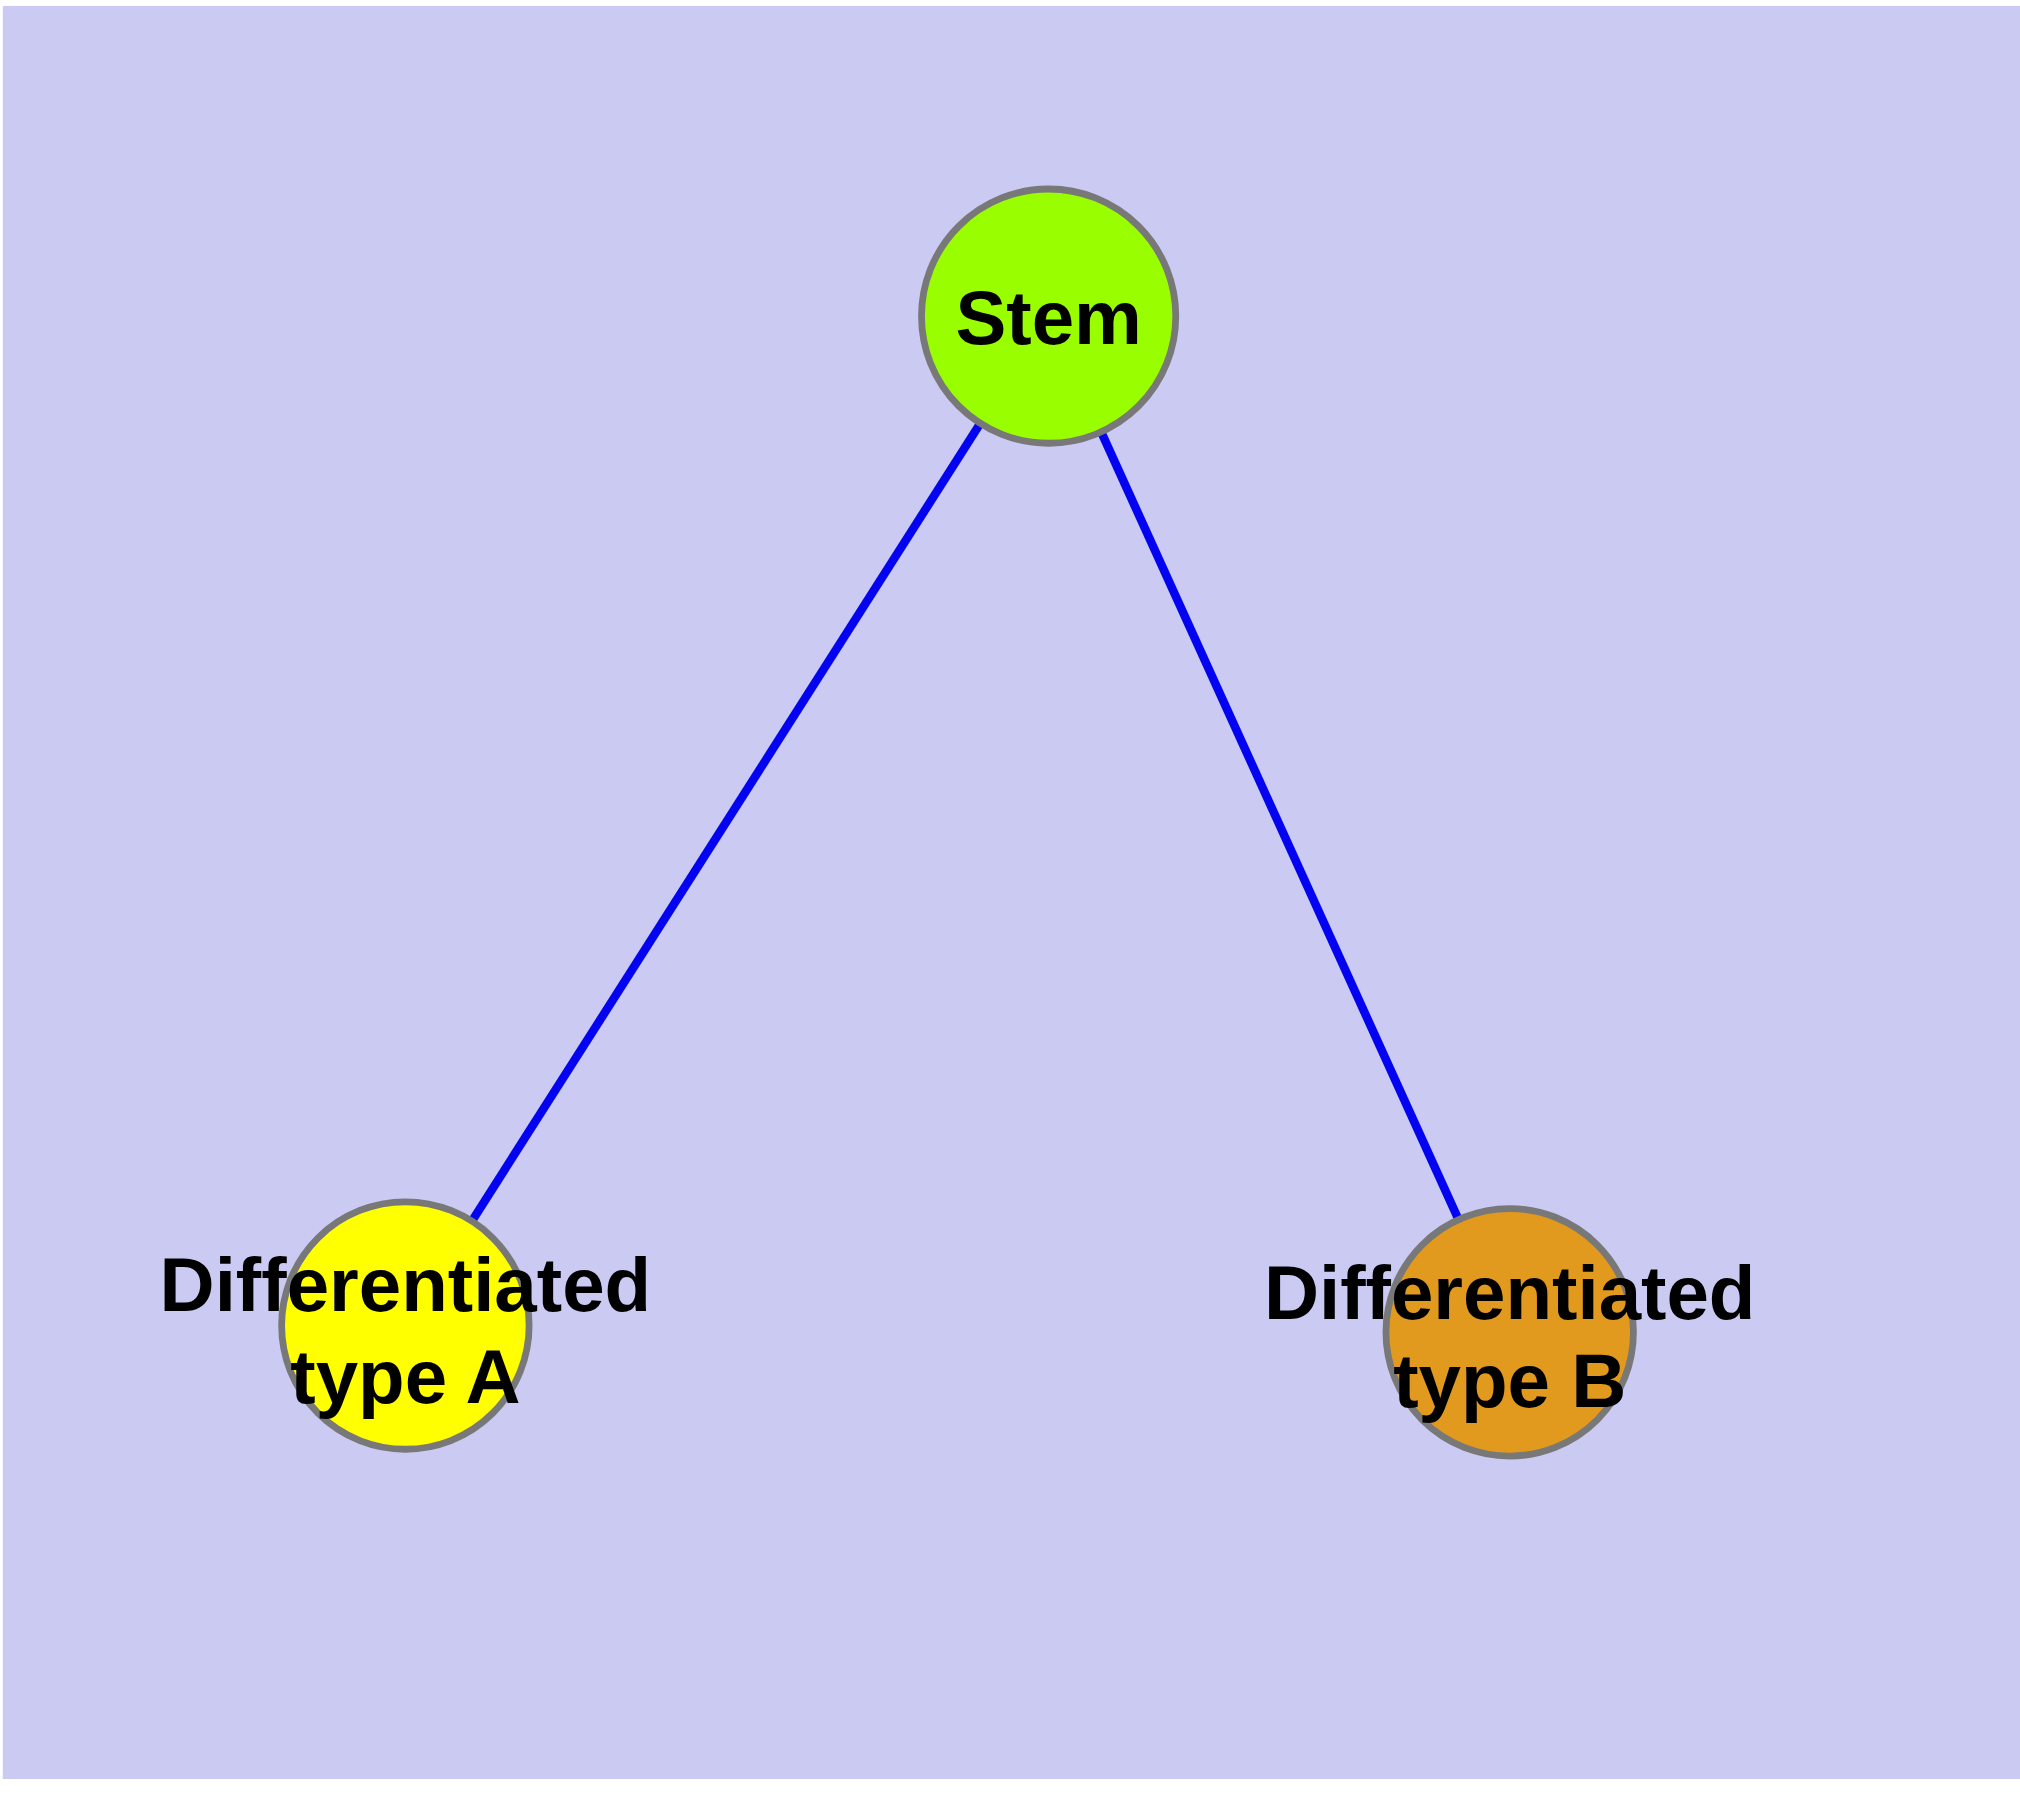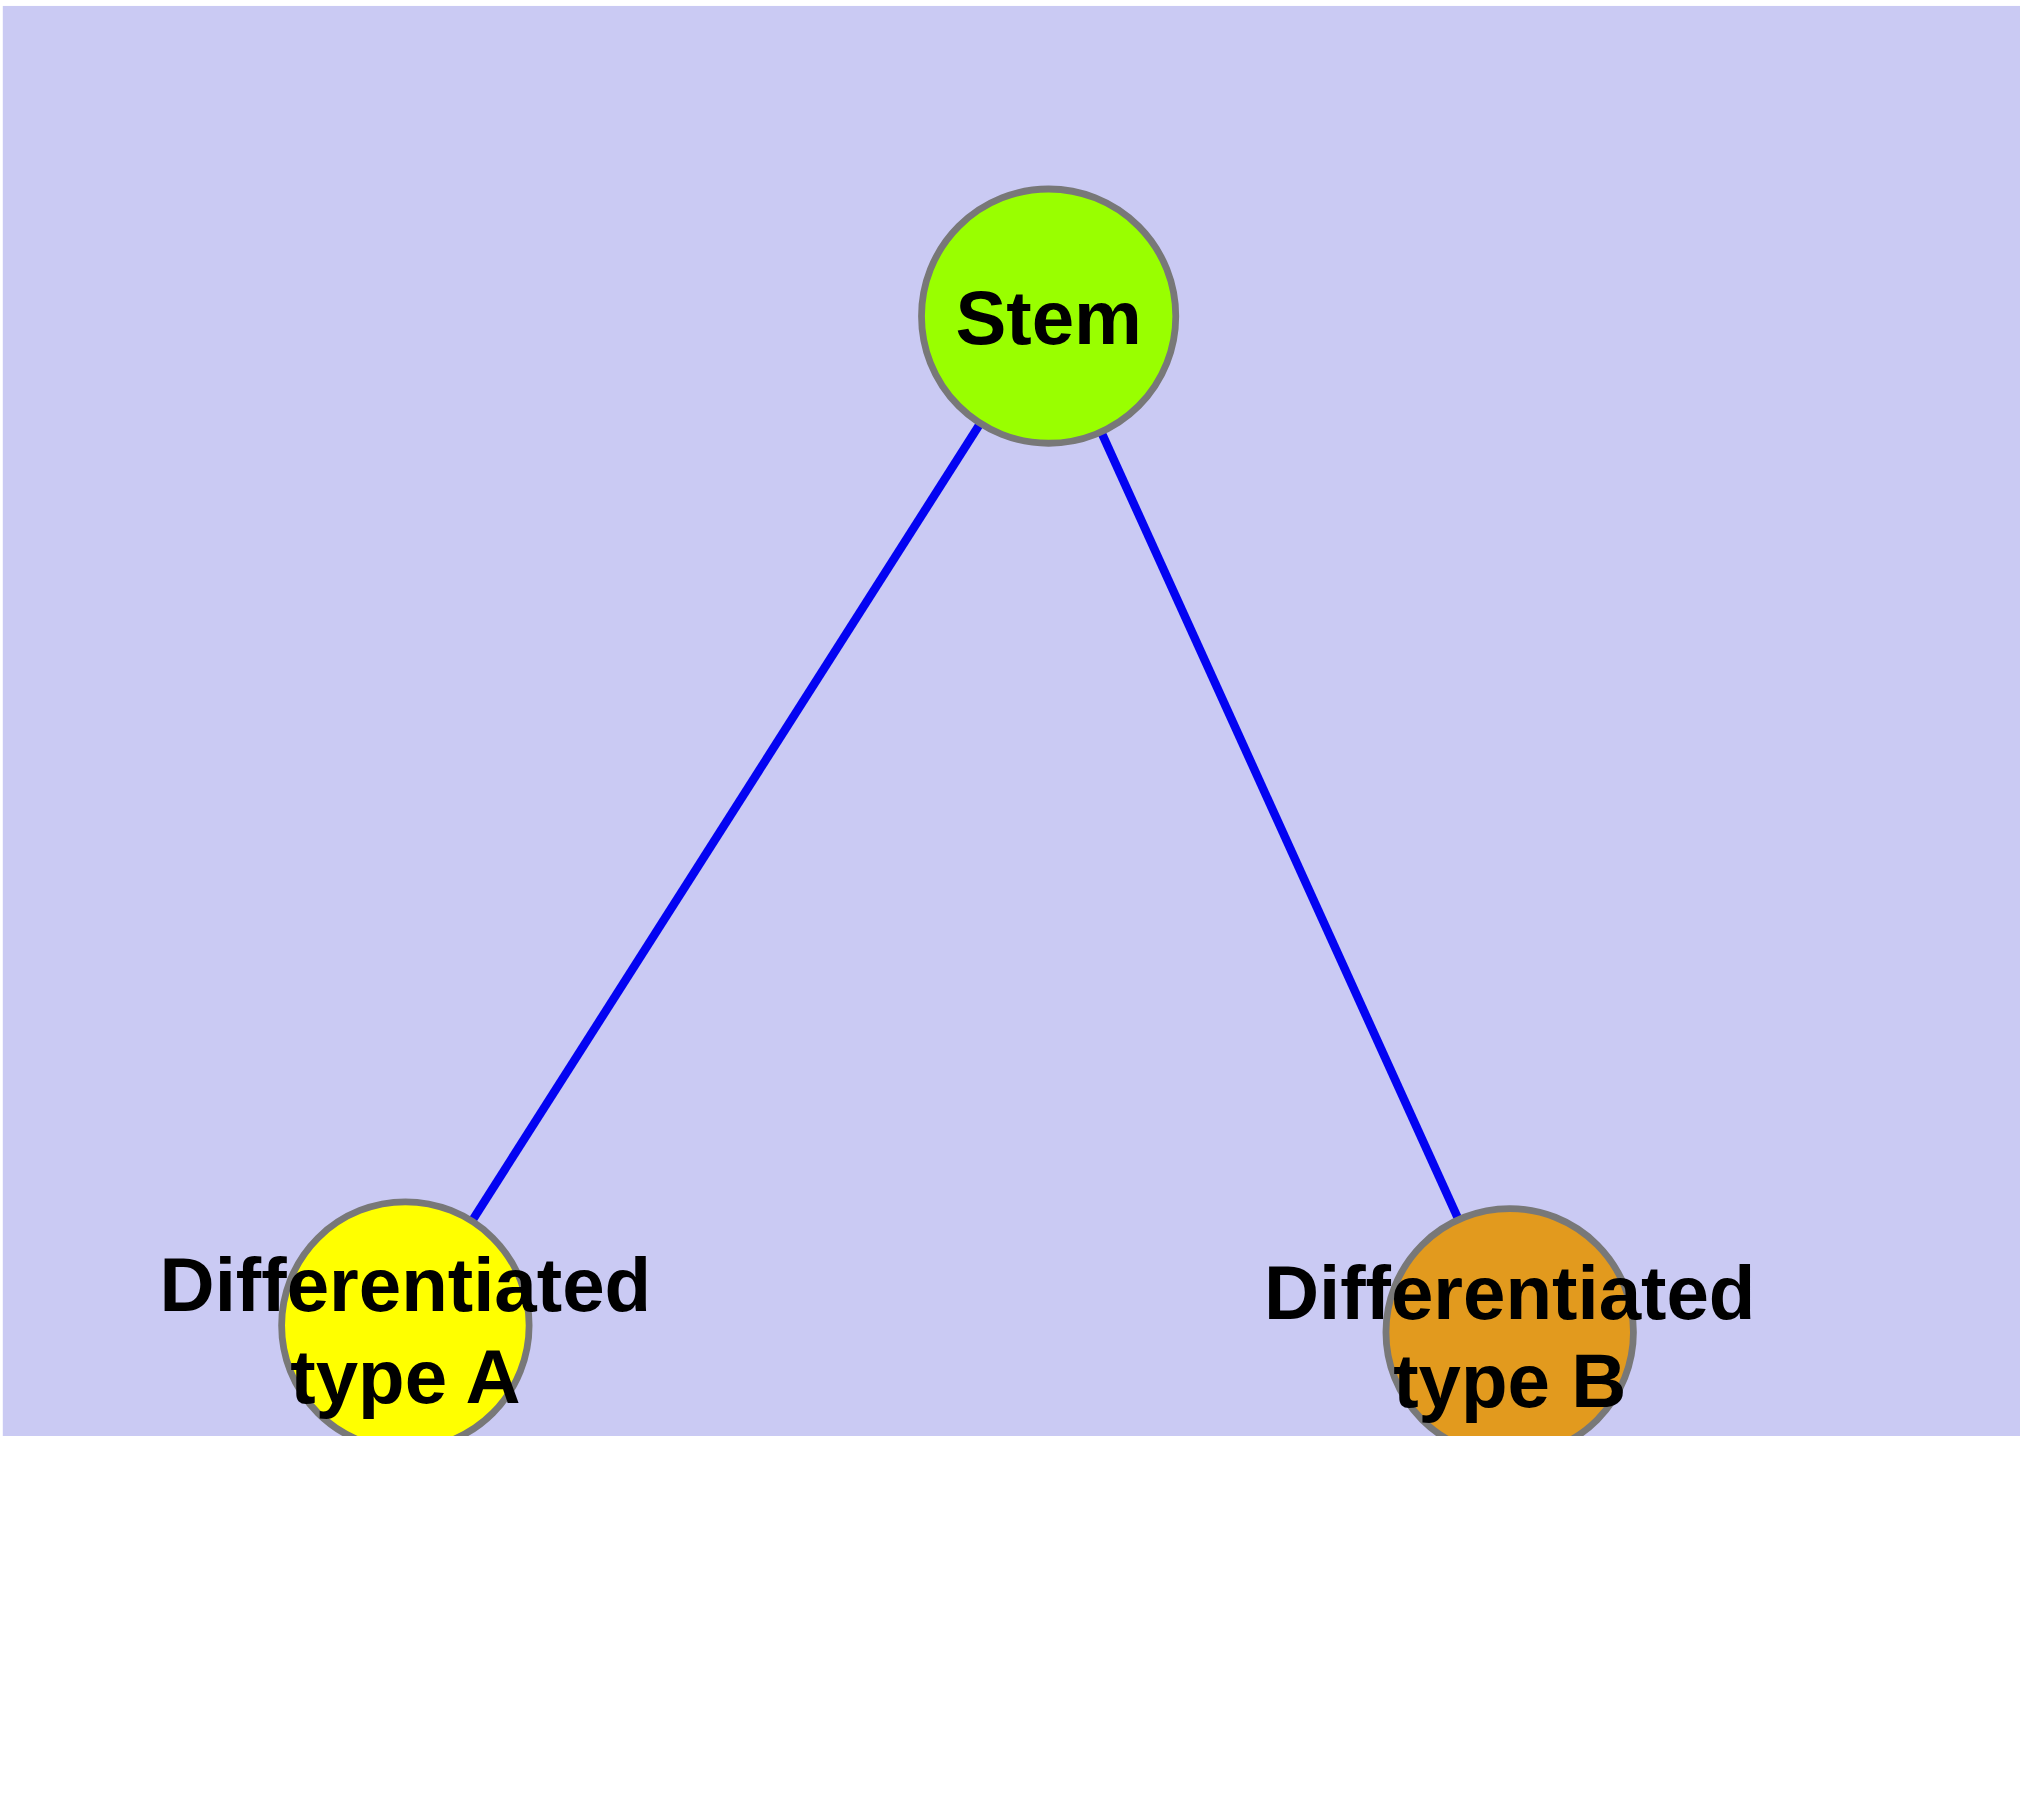--- a/index.html
+++ b/index.html
@@ -2,21 +2,21 @@
 <html style="font-size:13.6px"><head>
 <meta charset="utf-8">
 <style>
   html, body {
     margin: 0;
     padding: 0;
     background: #FFFFFF; 
   }
   .diagram-wrap {
     width: 2021px;
-    height: 1436px;
+    height: 1779px;
     position: relative;
   }
   svg {
     display: block;
   }
   .edge {
     stroke-width: 10;
     fill: none;
   }
   .node {

